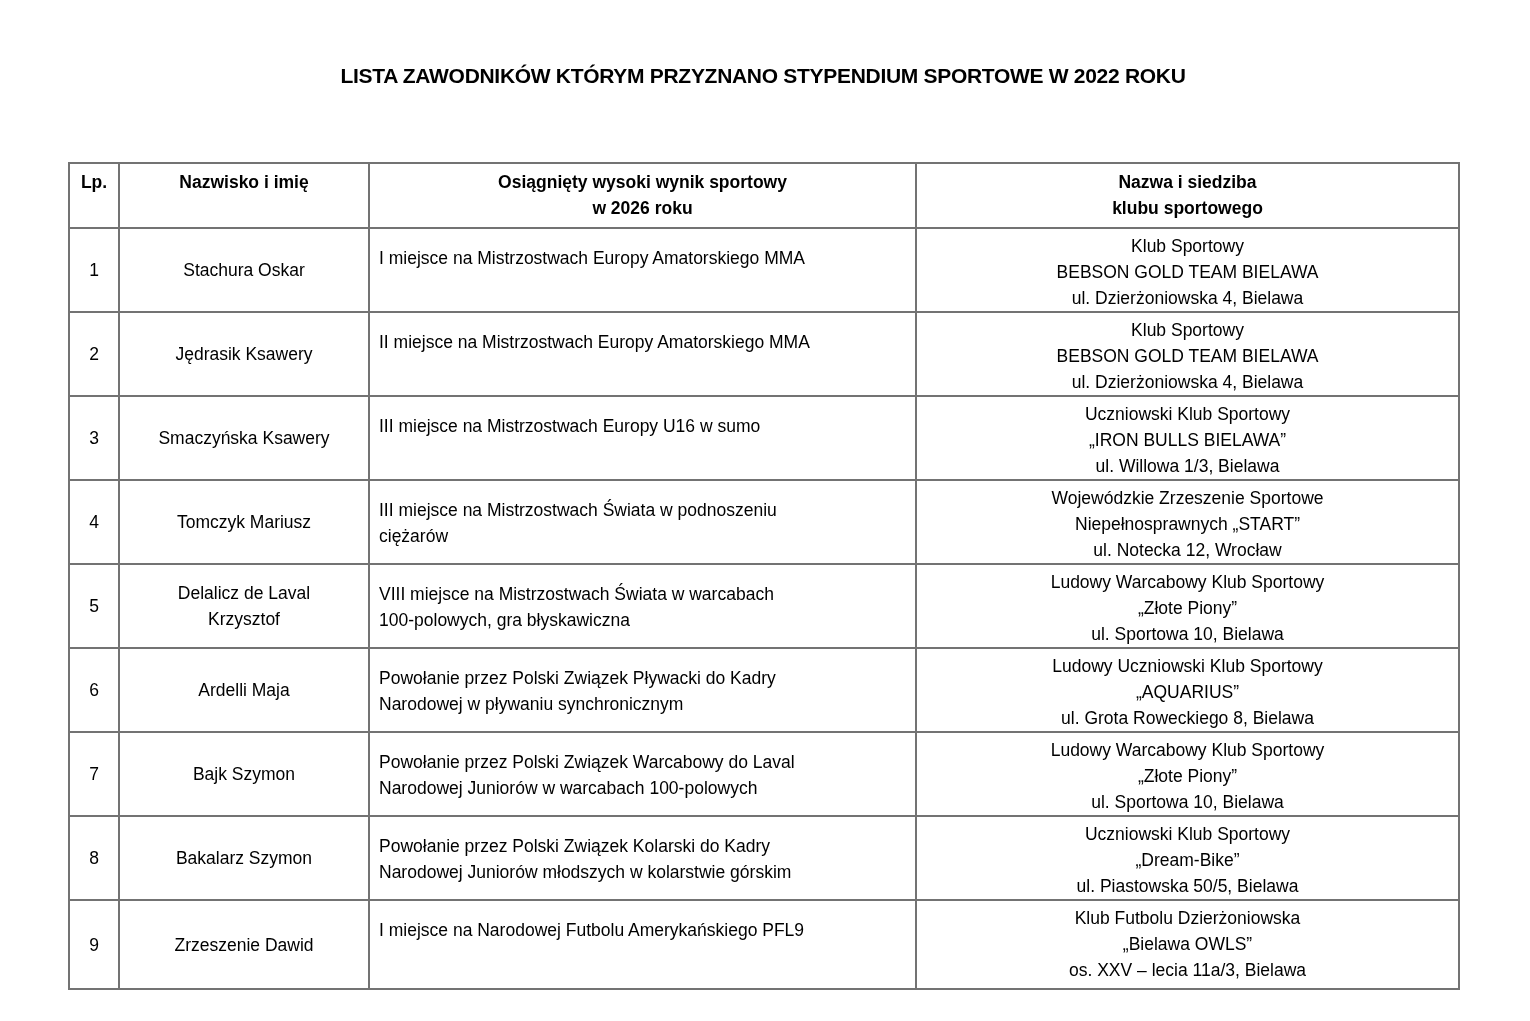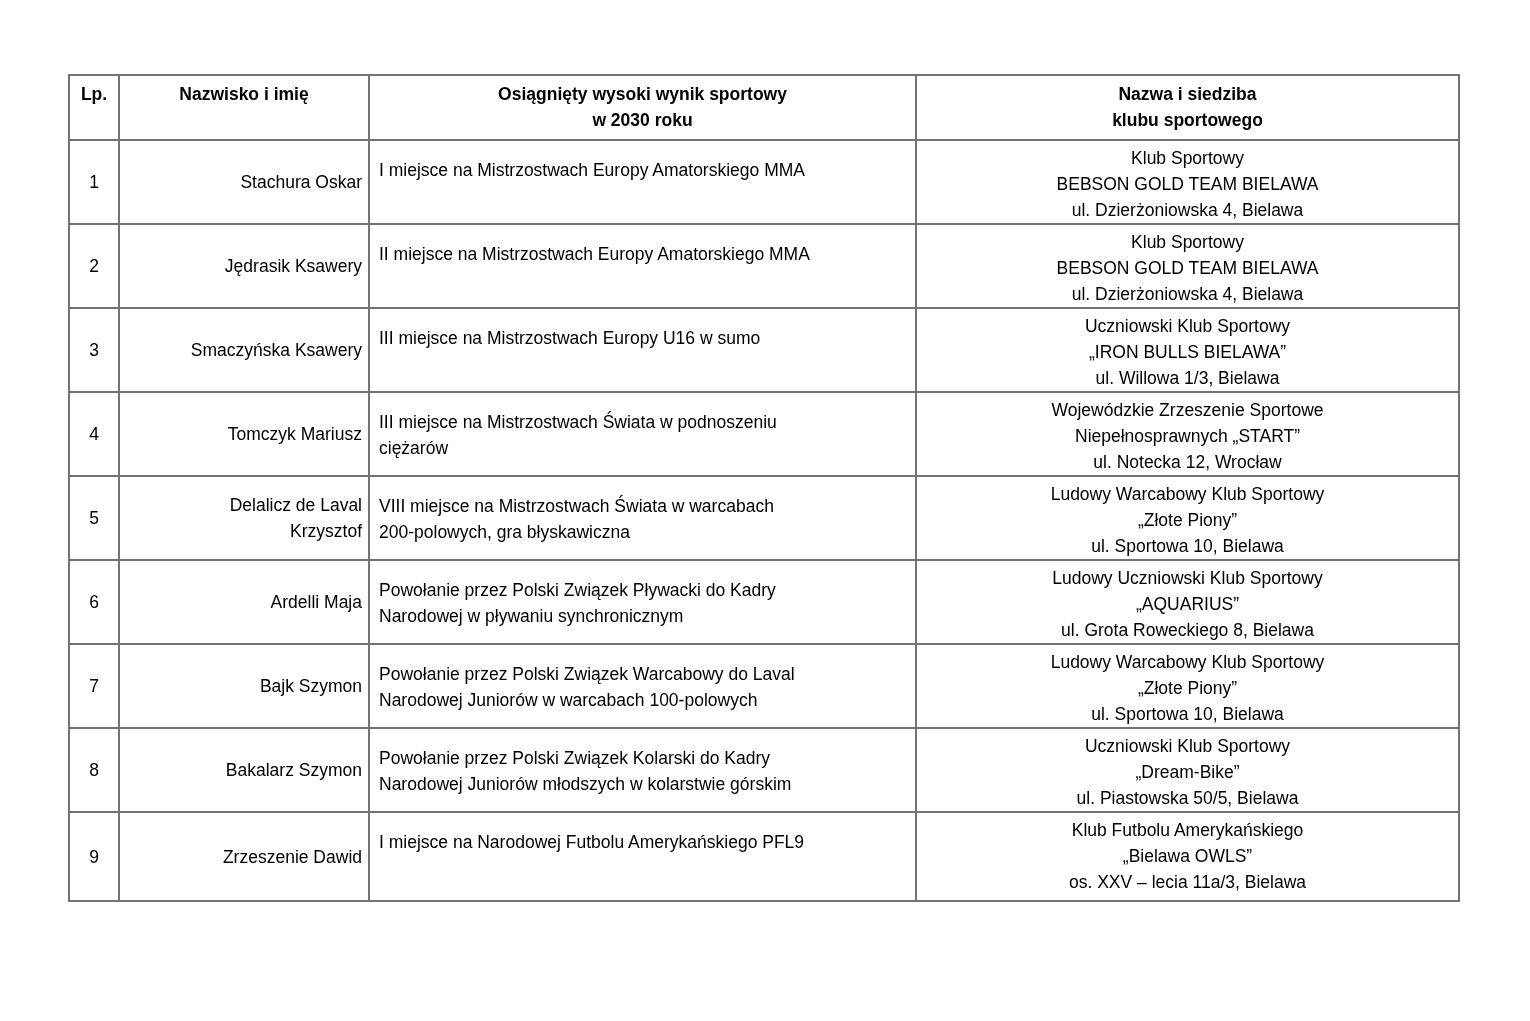--- a/index.html
+++ b/index.html
@@ -58,55 +58,56 @@
     text-align: center;
     vertical-align: top;
     padding: 5px 4px 0 4px;
   }
   td.c-lp {
     text-align: center;
     vertical-align: middle;
     padding: 0 2px;
   }
   td.c-name {
-    text-align: right;
+    text-align: center;
     vertical-align: middle;
     padding: 0 6px;
   }
   td.c-result {
     text-align: left;
     vertical-align: top;
     padding: 16px 8px 0 9px;
   }
   td.c-club {
     text-align: center;
     vertical-align: top;
     padding: 4px 6px 0 6px;
     margin-top: 32px;
   }
 </style>
 </head>
 <body>
 
 <div class="page">
 
+  <h1 class="doc-title">LISTA ZAWODNIKÓW KTÓRYM PRZYZNANO STYPENDIUM SPORTOWE W 2022 ROKU</h1>
 
   <table class="scholarship">
     <colgroup>
       <col class="col-lp">
       <col class="col-name">
       <col class="col-result">
       <col class="col-club">
     </colgroup>
     <thead>
       <tr>
         <th>Lp.</th>
         <th>Nazwisko i imię</th>
         <th>Osiągnięty wysoki wynik sportowy
-w 2030 roku</th>
+w 2026 roku</th>
         <th>Nazwa i siedziba
 klubu sportowego</th>
       </tr>
     </thead>
     <tbody>
       <tr>
         <td class="c-lp">1</td>
         <td class="c-name">Stachura Oskar</td>
         <td class="c-result">I miejsce na Mistrzostwach Europy Amatorskiego MMA</td>
         <td class="c-club">Klub Sportowy
@@ -136,21 +137,21 @@
 ciężarów</td>
         <td class="c-club">Wojewódzkie Zrzeszenie Sportowe
 Niepełnosprawnych „START”
 ul. Notecka 12, Wrocław</td>
       </tr>
       <tr>
         <td class="c-lp">5</td>
         <td class="c-name">Delalicz de Laval
 Krzysztof</td>
         <td class="c-result">VIII miejsce na Mistrzostwach Świata w warcabach
-200-polowych, gra błyskawiczna</td>
+100-polowych, gra błyskawiczna</td>
         <td class="c-club">Ludowy Warcabowy Klub Sportowy
 „Złote Piony”
 ul. Sportowa 10, Bielawa</td>
       </tr>
       <tr>
         <td class="c-lp">6</td>
         <td class="c-name">Ardelli Maja</td>
         <td class="c-result">Powołanie przez Polski Związek Pływacki do Kadry
 Narodowej w pływaniu synchronicznym</td>
         <td class="c-club">Ludowy Uczniowski Klub Sportowy
@@ -172,20 +173,20 @@
         <td class="c-result">Powołanie przez Polski Związek Kolarski do Kadry
 Narodowej Juniorów młodszych w kolarstwie górskim</td>
         <td class="c-club">Uczniowski Klub Sportowy
 „Dream-Bike”
 ul. Piastowska 50/5, Bielawa</td>
       </tr>
       <tr class="last">
         <td class="c-lp">9</td>
         <td class="c-name">Zrzeszenie Dawid</td>
         <td class="c-result">I miejsce na Narodowej Futbolu Amerykańskiego PFL9</td>
-        <td class="c-club">Klub Futbolu Amerykańskiego
+        <td class="c-club">Klub Futbolu Dzierżoniowska
 „Bielawa OWLS”
 os. XXV – lecia 11a/3, Bielawa</td>
       </tr>
     </tbody>
   </table>
 
 </div>
 
 </body></html>

